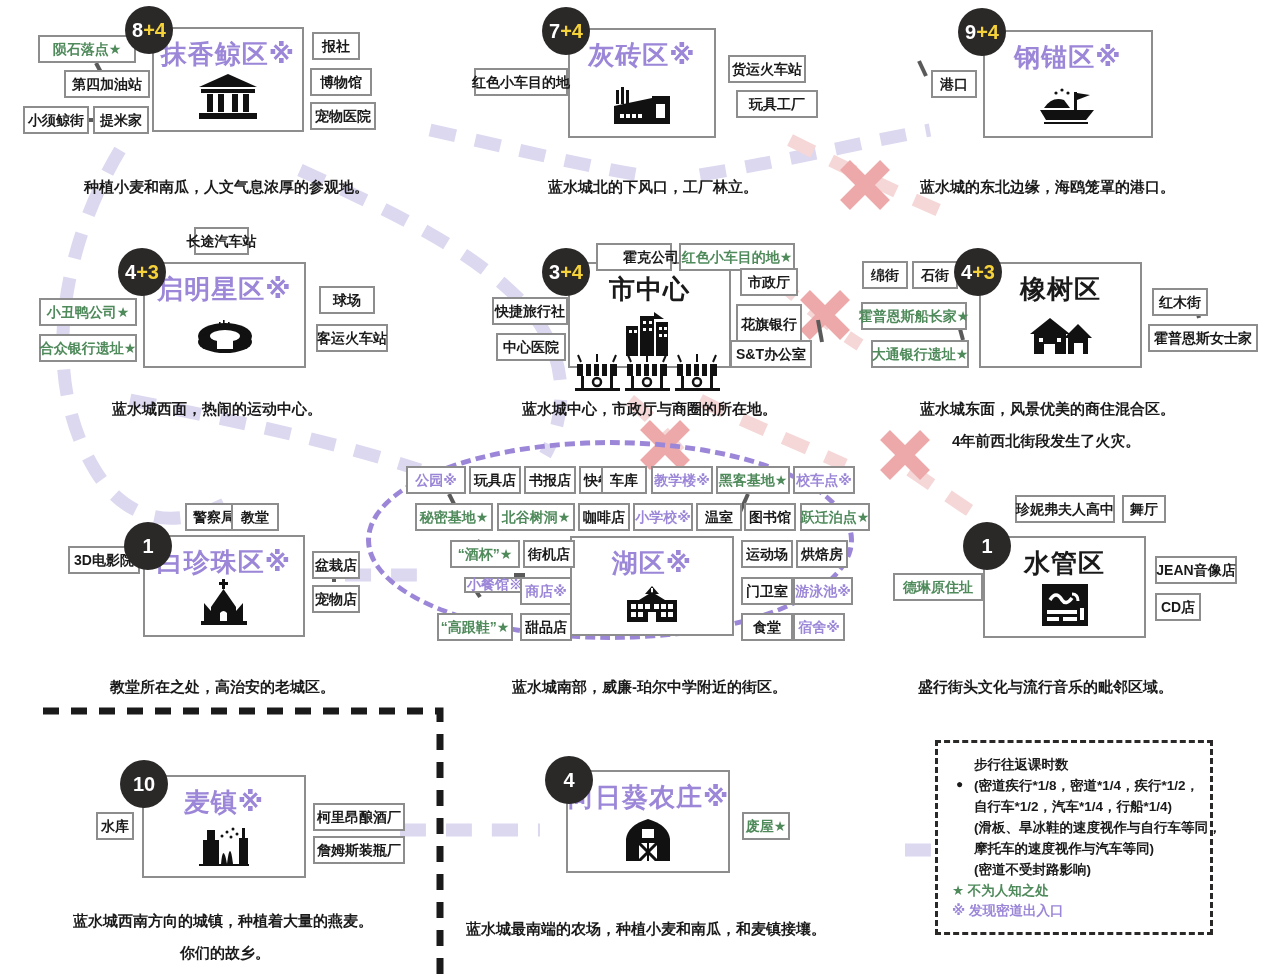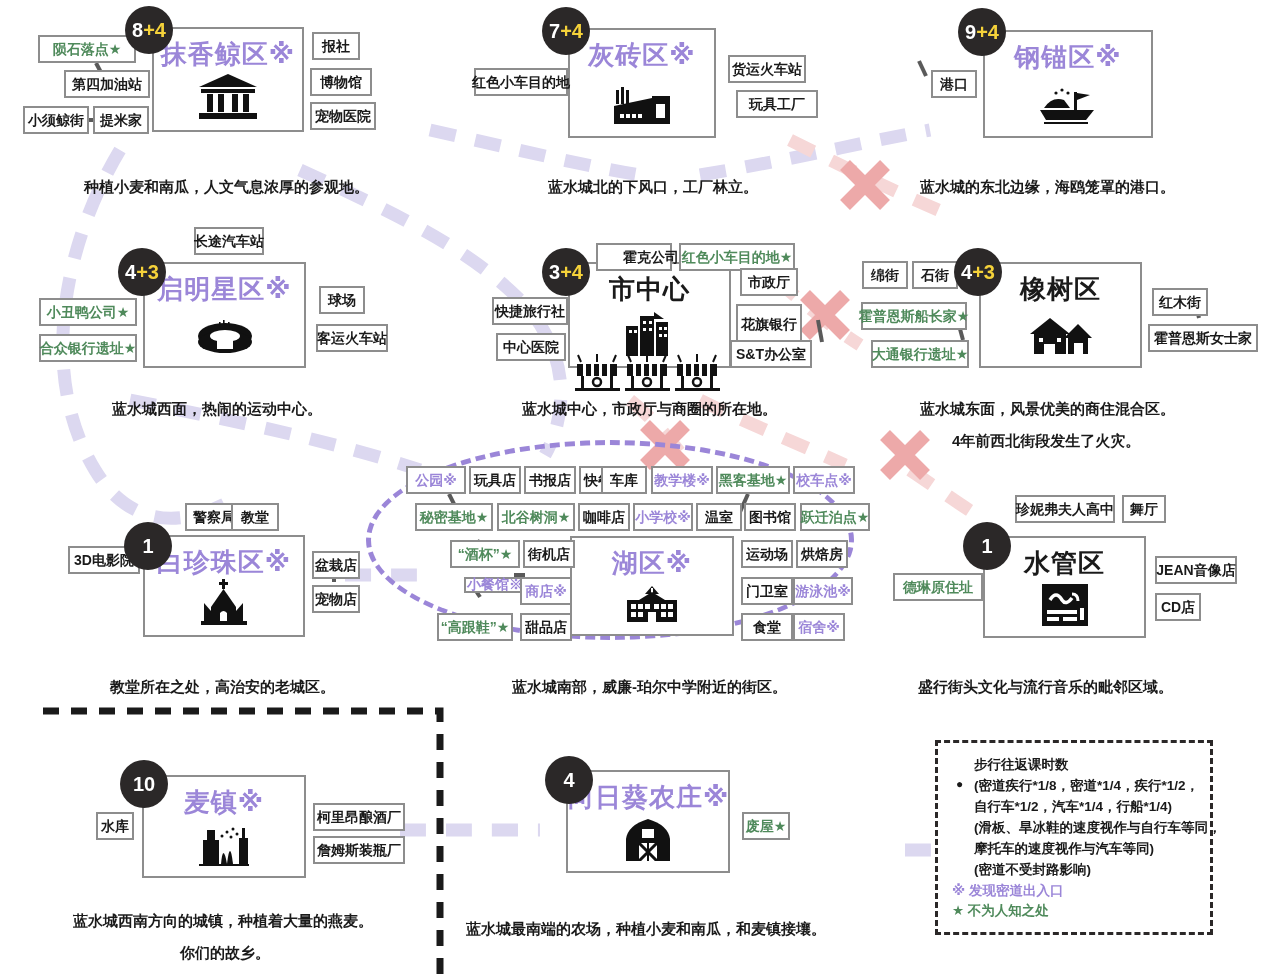--- a/index.html
+++ b/index.html
@@ -245,24 +245,24 @@
             <rect x="23" y="4" width="1.6" height="5"></rect>
         <rect x="32" y="4" width="1.6" height="5"></rect>
           </g>
         </svg>
     </div>
   </div>
   <div class="badge" style="left:118px; top:248px;">
     <span>4</span>
       <span class="plus">+3</span>
   </div>
-  <div class="box plain" style="left:194px; top:227px; width:70px; height:28px;">长途汽车站</div>
+  <div class="box plain" style="left:194px; top:227px; width:55px; height:28px;">长途汽车站</div>
   <div class="box sec" style="left:39px;  top:298px; width:98px; height:28px;">小丑鸭公司★</div>
   <div class="box sec" style="left:39px;  top:334px; width:98px; height:28px;">合众银行遗址★</div>
-  <div class="box plain" style="left:319px; top:286px; width:46px; height:28px;">球场</div>
+  <div class="box plain" style="left:319px; top:286px; width:56px; height:28px;">球场</div>
   <div class="box plain" style="left:316px; top:324px; width:72px; height:28px;">客运火车站</div>
   <div class="caption" style="left:112px; top:400px;">蓝水城西面，热闹的运动中心。</div>
 
   <div class="district" style="left:568px; top:262px; width:163px; height:106px;">
     <div class="dtitle dark">市中心</div>
     <div class="dicon">
       <svg width="52" height="46" viewBox="0 0 52 46">
           <g fill="#111">
         <rect x="2" y="16" width="12" height="30"></rect>
             <rect x="16" y="6" width="14" height="40"></rect>
@@ -534,17 +534,17 @@
   <div class="box sec" style="left:742px; top:812px; width:48px; height:28px;">废屋★</div>
   <div class="caption" style="left:466px; top:920px;">蓝水城最南端的农场，种植小麦和南瓜，和麦镇接壤。</div>
 
   <div class="legend" style="left:935px; top:740px; width:278px;">
     <div class="l-row head">步行往返课时数</div>
     <div class="l-row bullet">(密道疾行*1/8，密道*1/4，疾行*1/2，</div>
     <div class="l-row indent">自行车*1/2，汽车*1/4，行船*1/4)</div>
     <div class="l-row indent">(滑板、旱冰鞋的速度视作与自行车等同，</div>
     <div class="l-row indent">摩托车的速度视作与汽车等同)</div>
     <div class="l-row indent">(密道不受封路影响)</div>
+    <div class="l-row mark-g">★ 不为人知之处</div>
     <div class="l-row mark-p">※ 发现密道出入口</div>
-    <div class="l-row mark-g">★ 不为人知之处</div>
   </div>
 
 </div>
 
 </body></html>

